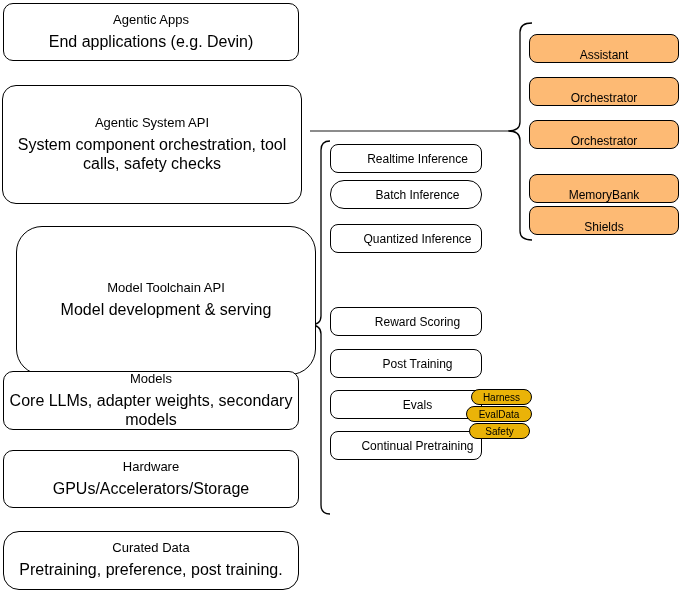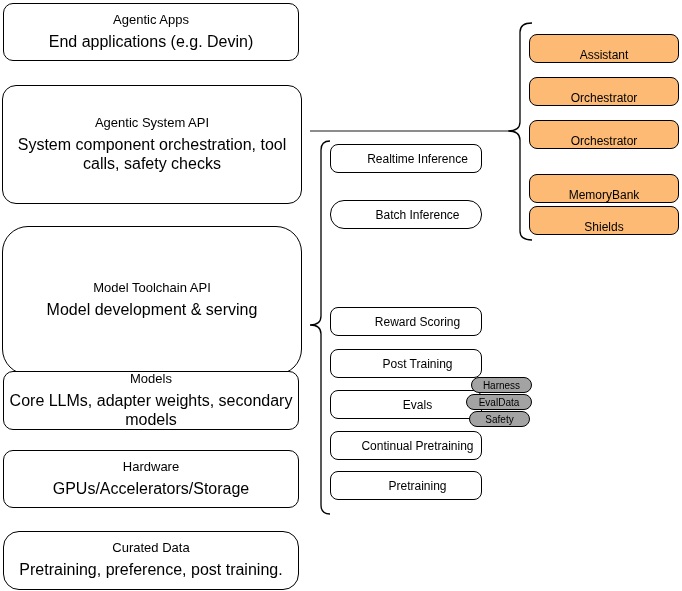--- a/index.html
+++ b/index.html
@@ -57,28 +57,29 @@
     border-radius: 8px;
     display: flex;
     align-items: flex-end;
     justify-content: center;
     font-size: 12px;
     text-align: center;
   }
   .pill {
     position: absolute;
     height: 16px;
-    background: #a3a3a3;
+    background: #eab308;
     border: 1px solid #000000;
     border-radius: 9px;
     display: flex;
     align-items: center;
     justify-content: center;
     font-size: 10px;
     text-align: center;
+    margin-top: 12px;
   }
 </style>
 </head>
 <body>
 
 <div class="canvas">
 
   <svg class="underlay">
 
     <path d="M 310 131 L 508 131" fill="none" stroke-width="1.5" stroke="#666666"></path>
@@ -91,21 +92,21 @@
   <div class="layer-box" style="left:3px;top:3px;width:296px;height:58px;border-radius:10px;">
     <div class="layer-title">Agentic Apps</div>
     <div class="layer-sub">End applications (e.g. Devin)</div>
   </div>
 
   <div class="layer-box" style="left:2px;top:85px;width:300px;height:119px;border-radius:14px;">
     <div class="layer-title">Agentic System API</div>
     <div class="layer-sub">System component orchestration, tool calls, safety checks</div>
   </div>
 
-  <div class="layer-box" style="left:2px;top:226px;width:300px;height:149px;border-radius:26px;">
+  <div class="layer-box" style="left:16px;top:226px;width:300px;height:149px;border-radius:26px;">
     <div class="layer-title">Model Toolchain API</div>
     <div class="layer-sub">Model development &amp; serving</div>
   </div>
 
   <div class="layer-box" style="left:3px;top:371px;width:296px;height:59px;border-radius:10px;">
     <div class="layer-title">Models</div>
     <div class="layer-sub">Core LLMs, adapter weights, secondary models</div>
   </div>
 
   <div class="layer-box" style="left:3px;top:450px;width:296px;height:58px;border-radius:10px;">
@@ -114,37 +115,37 @@
   </div>
 
   <div class="layer-box" style="left:3px;top:531px;width:296px;height:59px;border-radius:16px;">
     <div class="layer-title">Curated Data</div>
     <div class="layer-sub">Pretraining, preference, post training.</div>
   </div>
 
   <div class="node" style="top:144px;">
     <span>Realtime Inference</span>
   </div>
-  <div class="node" style="top:200px;border-radius:14px;">
+  <div class="node" style="top:180px;border-radius:14px;">
     <span>Batch Inference</span>
+  </div>
+  <div class="node" style="top:224px;">
+    <span>Quantized Inference</span>
   </div>
   <div class="node" style="top:307px;">
     <span>Reward Scoring</span>
   </div>
   <div class="node" style="top:390px;">
     <span>Evals</span>
   </div>
   <div class="node" style="top:349px;">
     <span>Post Training</span>
   </div>
   <div class="node" style="top:431px;">
     <span>Continual Pretraining</span>
-  </div>
-  <div class="node" style="top:471px;">
-    <span>Pretraining</span>
   </div>
 
   <div class="pill" style="left:471px;top:377px;width:61px;">
     <span>Harness</span>
   </div>
   <div class="pill" style="left:466px;top:394px;width:66px;">
     <span>EvalData</span>
   </div>
   <div class="pill" style="left:469px;top:411px;width:61px;">
     <span>Safety</span>

